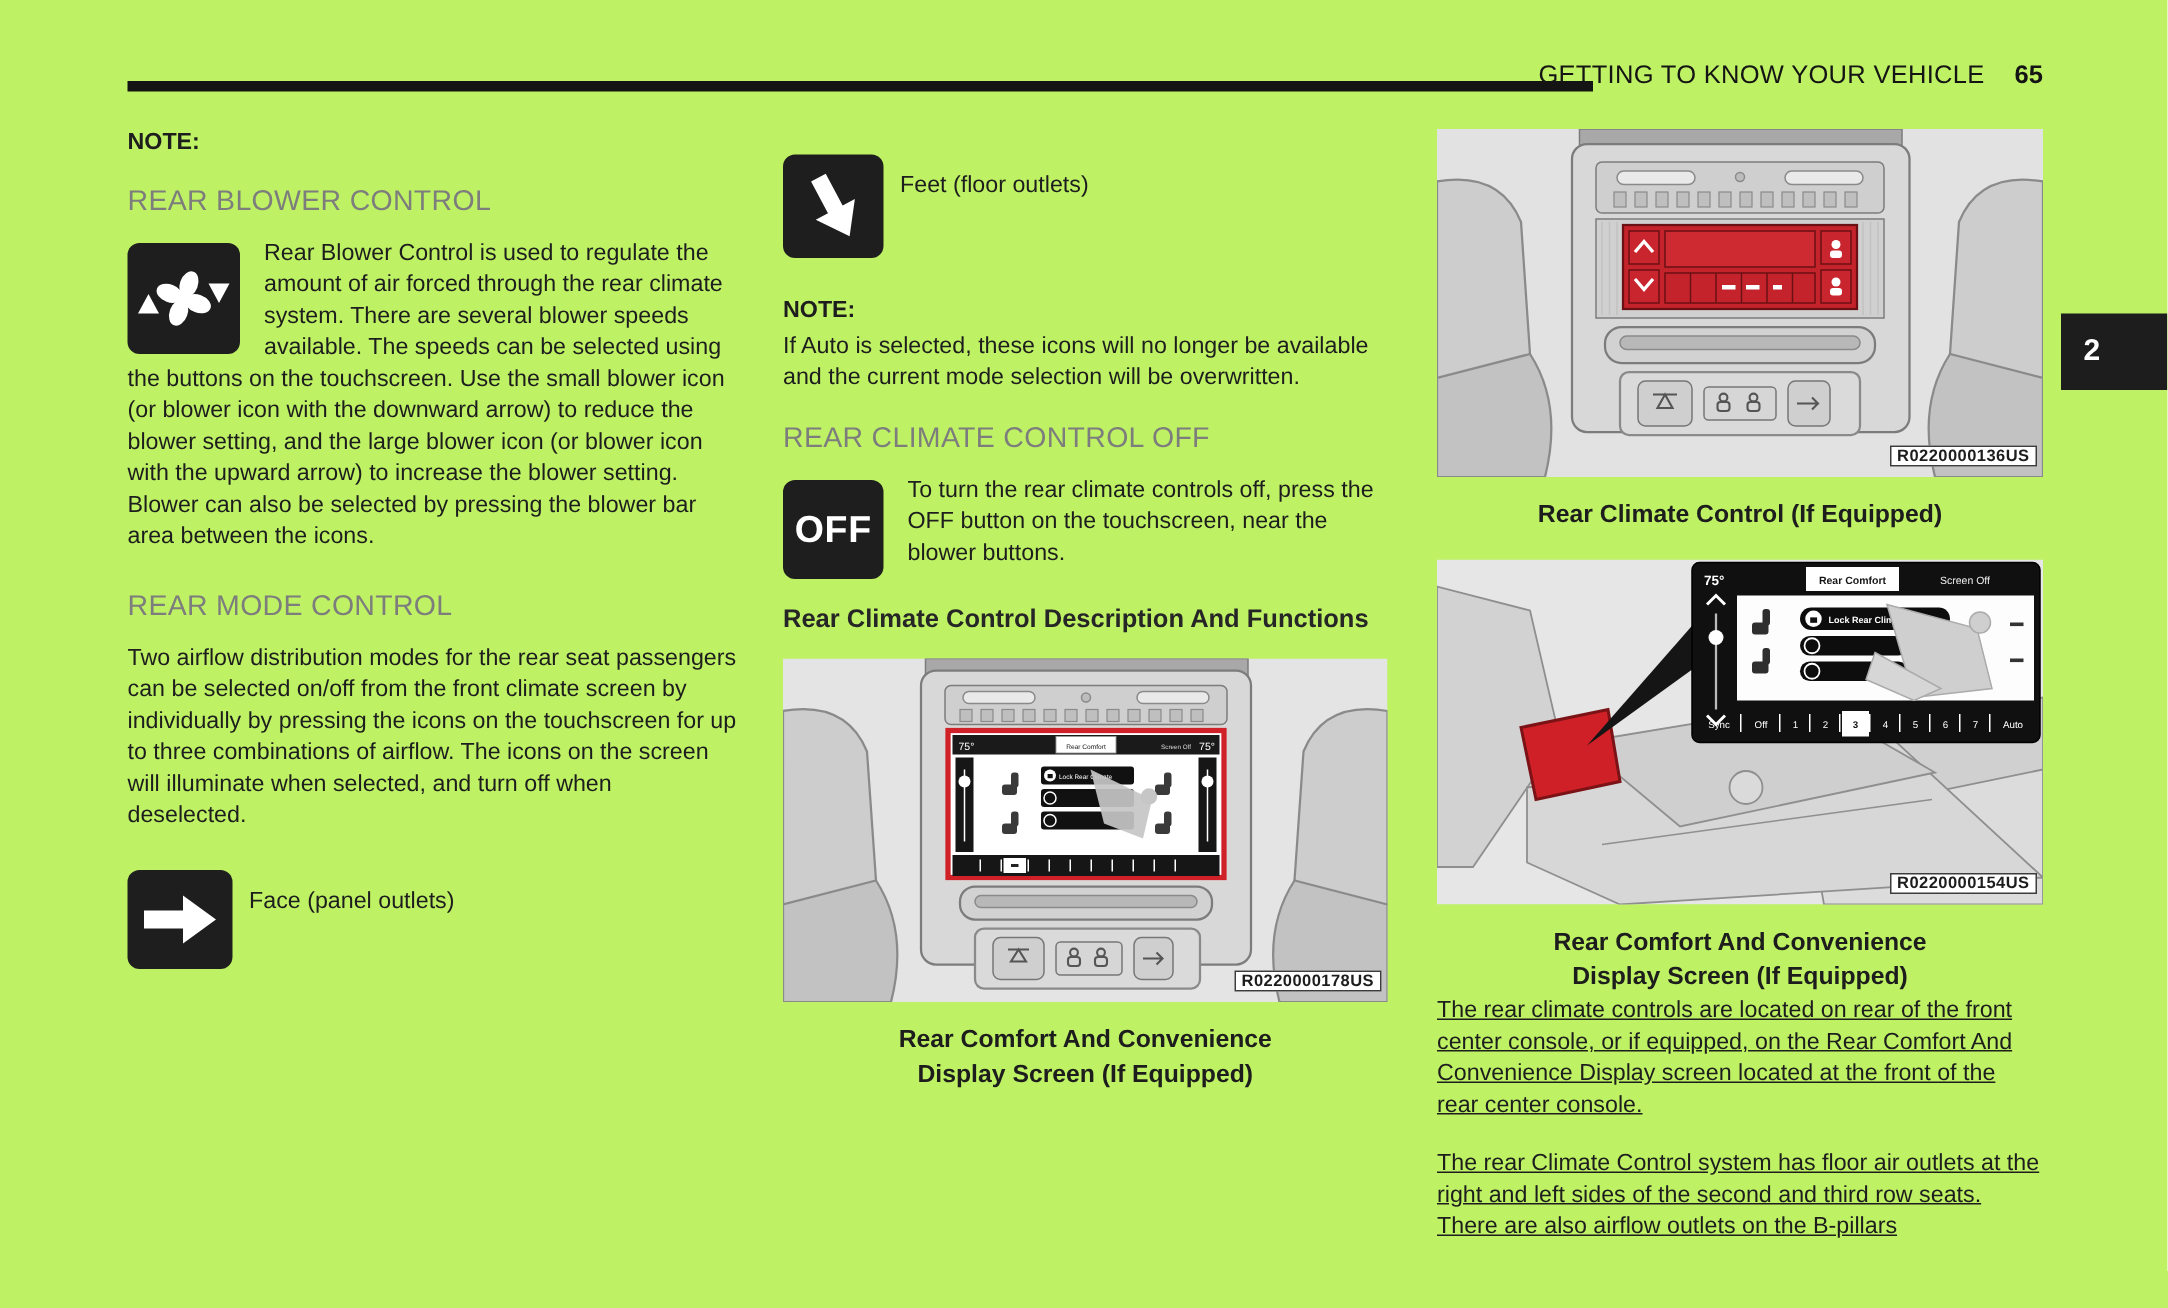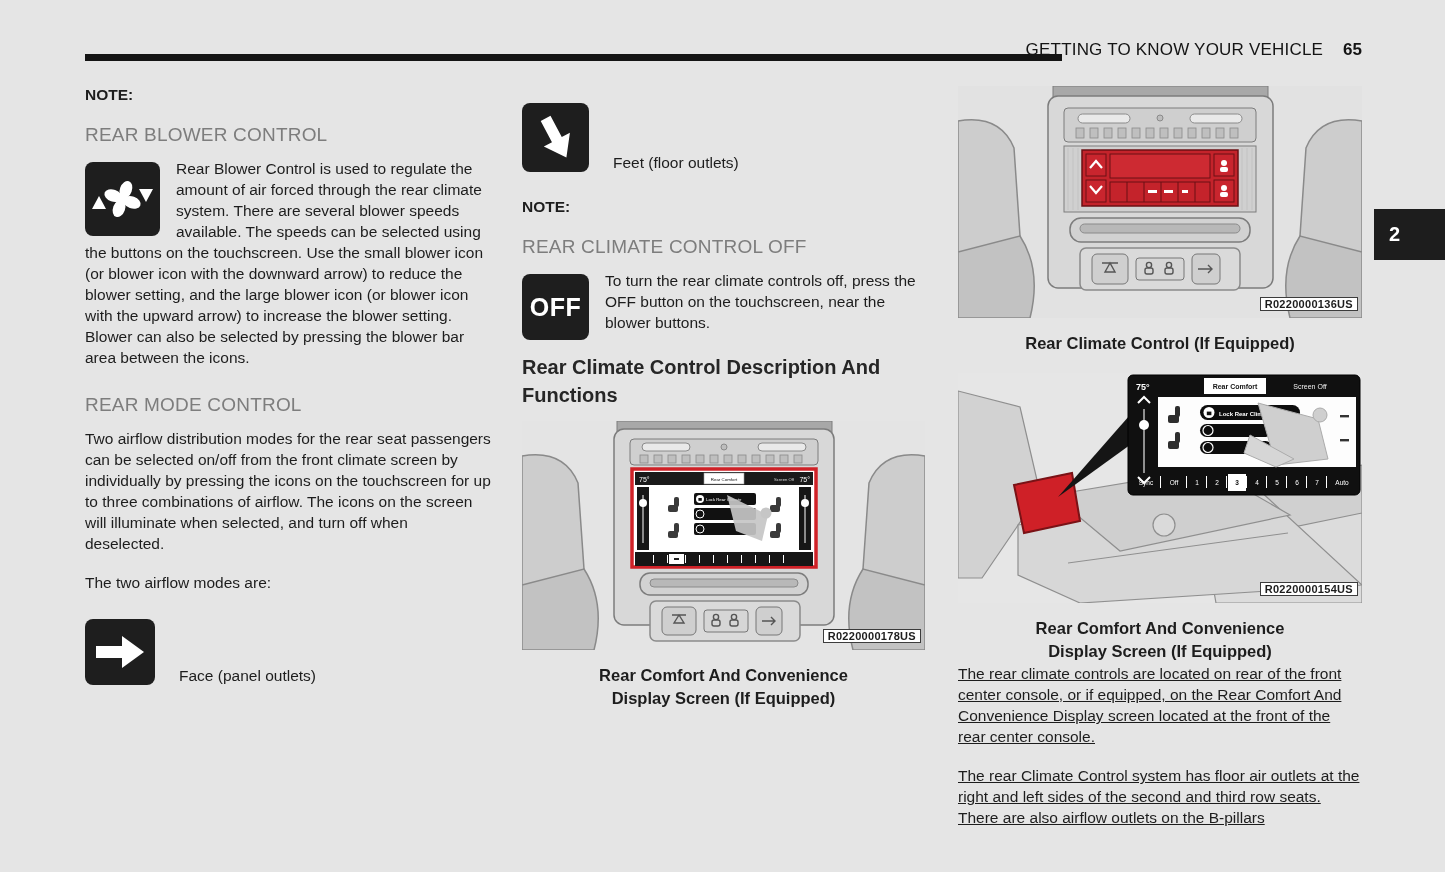--- a/index.html
+++ b/index.html
@@ -1,20 +1,20 @@
 <!DOCTYPE html>
 <html><head>
 <meta charset="utf-8">
 <style>
   * { box-sizing: border-box; margin: 0; padding: 0; }
   html,body { background:#ffffff; }
   .page {
     position: relative;
     width: 1445px; height: 872px;
-    background: #e5e5e5;
+    background: #bef264;
     font-family: "Liberation Sans", sans-serif;
     color: #1d1d1d;
     overflow: hidden;
   }
   
   .header-rule { position:absolute; left:85px; top:54px; width:977px; height:7px; background:#141414; }
   .header { position:absolute; top:40px; left:1000px; width:362px; display:flex; justify-content:flex-end; align-items:baseline; gap:20px; }
   .header-title { font-size:17px; color:#141414; letter-spacing:.2px; }
   .header-page  { font-size:17px; font-weight:700; color:#141414; }
   .chapter-tab {
@@ -27,32 +27,32 @@
   .col-left   { left:85px;  width:406px; }
   .col-mid    { left:522px; width:403px; top:95px; }
   .col-right  { left:958px; width:404px; }
   .note-label { font-size:15.5px; font-weight:700; margin-bottom:4px; }
   p.body { font-size:15.5px; line-height:21px; margin-bottom:14px; color:#1d1d1d; }
   h2.sect {
     font-size:19px; font-weight:400; color:#7d7d7d;
     margin:20px 0 12px 0; letter-spacing:.2px;
   }
   h1.topic {
-    font-size:20px; font-weight:600; color:#262626;
+    font-size:17px; font-weight:600; color:#262626;
     line-height:28px; margin:6px 0 10px 0;
   }
   .ref-arrow { font-size:19px; vertical-align:-1px; padding:0 2px; color:#1d1d1d; }
   
   .icon-block {
     background:#1e1e1e; border-radius:8px;
     display:inline-flex; align-items:center; justify-content:center;
     flex:0 0 auto;
   }
   .icon-float { float:left; margin:4px 16px 4px 0; }
-  .mode-row { display:flex; align-items:flex-end; gap:24px; margin-top:26px; }
+  .mode-row { display:flex; align-items:flex-start; gap:11px; margin-top:26px; }
   .mode-label { font-size:15.5px; padding-top:12px; }
   .off-label { color:#ffffff; font-size:25px; font-weight:700; letter-spacing:.5px; }
   
   .figure { position:relative; margin-top:12px; }
   .figure svg { display:block; }
   .fig-code {
     position:absolute; right:4px; bottom:7px;
     background:#ffffff; border:1.5px solid #3c3c3c;
     font-size:11px; font-weight:700; letter-spacing:.3px;
     padding:0 4px; color:#1d1d1d;text-align:center;
@@ -90,21 +90,20 @@
             <ellipse cx="31.5" cy="30" rx="6" ry="9" transform="rotate(20 31.5 20)"></ellipse>
             <ellipse cx="21.5" cy="20" rx="9" ry="6" transform="rotate(20 31.5 20)"></ellipse>
             <circle cx="31.5" cy="20" r="4"></circle>
           </g>
         </svg>
       </span><span>Rear Blower Control is used to regulate the amount of air forced through the rear climate system. There are several blower speeds available. The speeds can be selected using the buttons on the touchscreen. Use the small blower icon (or blower icon with the downward arrow) to reduce the blower setting, and the large blower icon (or blower icon with the upward arrow) to increase the blower setting. Blower can also be selected by pressing the blower bar area between the icons.</span>
     </p>
 
     <h2 class="sect" style="margin-top:26px;">REAR MODE CONTROL</h2>
     <p class="body">Two airflow distribution modes for the rear seat passengers can be selected on/off from the front climate screen by individually by pressing the icons on the touchscreen for up to three combinations of airflow. The icons on the screen will illuminate when selected, and turn off when deselected.</p>
-    <p class="body" style="margin-top:18px;">The two airflow modes are:</p>
 
     <div class="mode-row">
       <span class="icon-block" style="width:70px;height:66px;">
         <svg width="52" height="38" viewBox="0 0 52 38">
           <polygon points="2,13 28,13 28,3 50,19 28,35 28,25 2,25" fill="#ffffff"></polygon>
         </svg>
       </span>
       <span class="mode-label">Face (panel outlets)</span>
     </div>
   </div>
@@ -113,20 +112,21 @@
     <div class="mode-row" style="margin-top:8px;">
       <span class="icon-block" style="width:67px;height:69px;">
         <svg width="48" height="48" viewBox="0 0 52 38">
           <polygon points="2,13 28,13 28,3 50,19 28,35 28,25 2,25" fill="#ffffff" transform="rotate(62 26 19)"></polygon>
         </svg>
       </span>
       <span class="mode-label">Feet (floor outlets)</span>
     </div>
 
     <div class="note-label" style="margin-top:26px;">NOTE:</div>
+    <p class="body">If Auto is selected, these icons will no longer be available and the current mode selection will be overwritten.</p>
 
     <h2 class="sect">REAR CLIMATE CONTROL OFF</h2>
 
     <p class="body">
       <span class="icon-block icon-float" style="width:67px;height:66px;">
         <span class="off-label">OFF</span>
       </span><span>To turn the rear climate controls off, press the OFF button on the touchscreen, near the blower buttons.</span>
     </p>
 
     <h1 class="topic" style="clear:both; padding-top:6px;">Rear Climate Control Description And Functions</h1>

